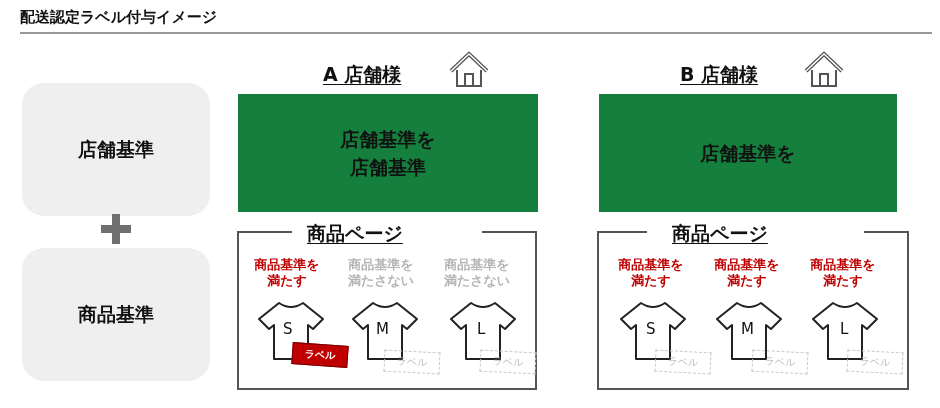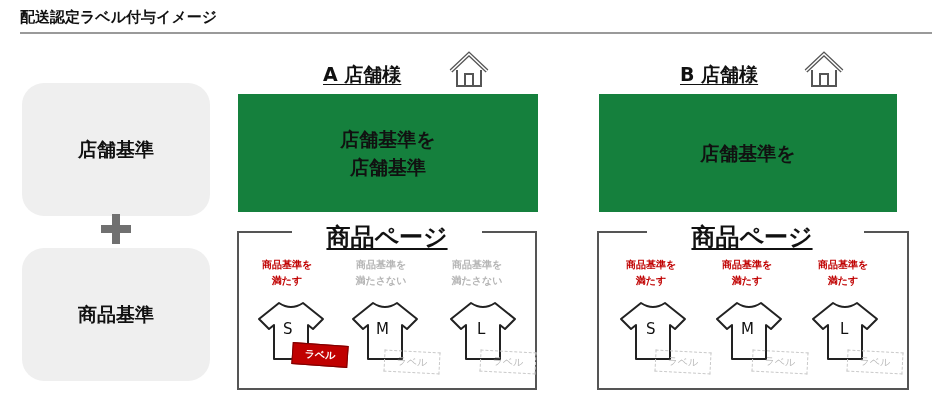--- a/index.html
+++ b/index.html
@@ -6,23 +6,23 @@
   body{width:940px;height:408px;position:relative;overflow:hidden;font-family:"DejaVu Sans","Liberation Sans",sans-serif;color:#111;}
   .abs{position:absolute;}
   .title{left:20px;top:8px;font-size:15px;font-weight:bold;letter-spacing:0px;}
   .title-rule{left:20px;top:32px;width:912px;height:2px;background:#9a9a9a;}
   .crit-box{left:22px;width:188px;background:#efefef;border-radius:22px;display:flex;align-items:center;justify-content:center;font-size:19px;font-weight:bold;}
   .plus{left:101px;top:214px;width:30px;height:30px;}
   .store-title{font-size:19px;font-weight:bold;text-decoration:underline;text-underline-offset:3px;}
   .store-box{background:#15803d;display:flex;flex-direction:column;align-items:center;justify-content:center;font-size:19px;font-weight:bold;line-height:28px;text-align:center;}
   .page-frame{border:2px solid #555;border-top:none;}
   .frame-top{height:2px;background:#555;}
-  .page-label{font-size:24px;font-weight:bold;text-decoration:underline;text-underline-offset:3px;text-align:center;}
+  .page-label{font-size:19px;font-weight:bold;text-decoration:underline;text-underline-offset:3px;text-align:left;}
   .item{width:92px;text-align:center;}
-  .item-text{font-size:10px;font-weight:bold;line-height:16px;}
+  .item-text{font-size:13px;font-weight:bold;line-height:16px;}
   .red{color:#c00000;}
   .grey{color:#b5b5b5;}
   .label-tag{font-size:10px;font-weight:bold;display:flex;align-items:center;justify-content:center;}
   .label-on{background:#c00000;color:#fff;border:1px solid #7a0000;transform:rotate(4deg);}
   .label-off{border:1.5px dashed #c9c9c9;color:#b8b8b8;font-weight:normal;transform:rotate(3deg);}
 </style>
 </head>
 <body>
 
 <div class="abs title">配送認定ラベル付与イメージ</div>

